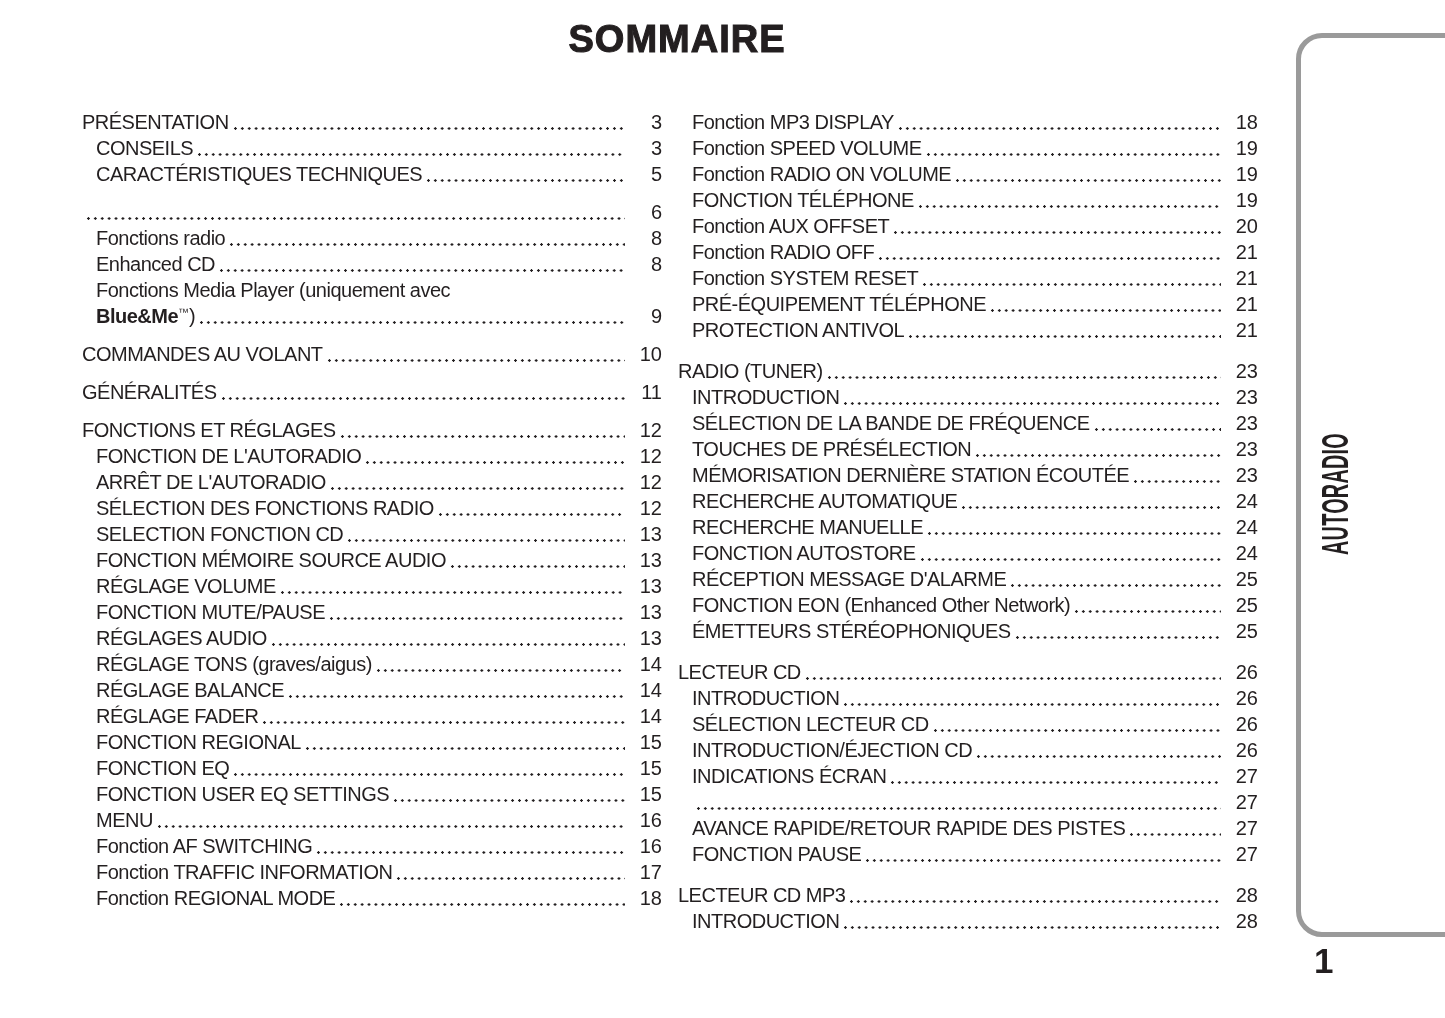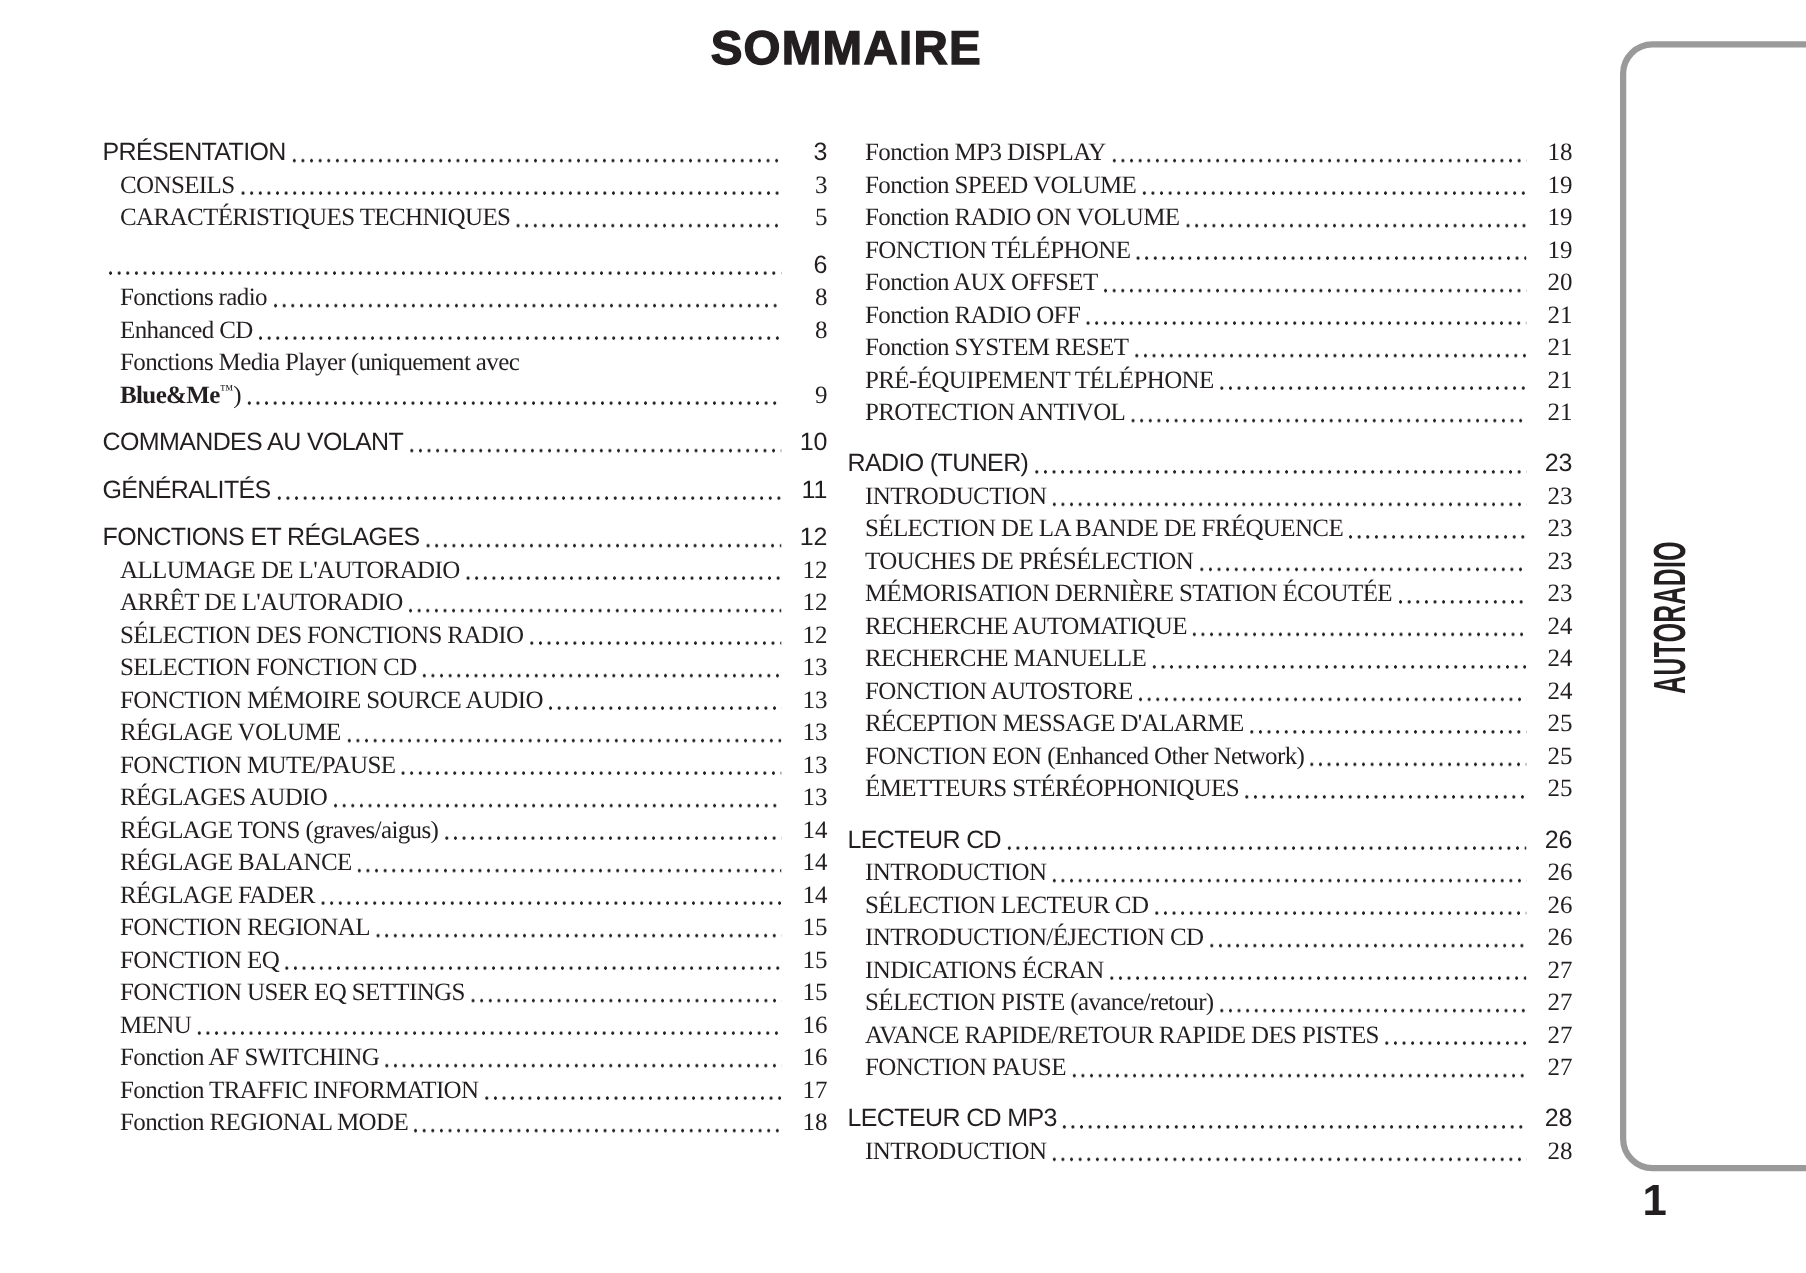--- a/index.html
+++ b/index.html
@@ -37,21 +37,21 @@
   .col-right .group + .group { margin-top: 15px; }
   .row {
     display: flex;
     align-items: flex-end;
     height: 26px;
     font-size: 20px;
     letter-spacing: -0.5px;
     white-space: nowrap;
     overflow: hidden;
   }
-  .row.indent { padding-left: 14px; font-family: Liberation Serif, serif; }
+  .row.indent { padding-left: 14px; }
   .txt { flex: 0 0 auto; }
   .bold { font-weight: bold; }
   sup { font-size: 11px; letter-spacing: 0; vertical-align: 7px; }
   .leader {
     flex: 1 1 auto;
     min-width: 6px;
     height: 3px;
     margin: 0 7px 4px 3px;
     background-image: radial-gradient(circle, #231f20 1.1px, rgba(0,0,0,0) 1.45px);
     background-size: 6.9px 3px;
@@ -156,21 +156,21 @@
             <span class="num">11</span>
           </div>
         </div>
         <div class="group">
           <div class="row">
             <span class="txt">FONCTIONS ET RÉGLAGES</span>
             <span class="leader"></span>
             <span class="num">12</span>
           </div>
           <div class="row indent">
-            <span class="txt">ALLUMAGE DE L'AUTORADIO</span>
+            <span class="txt">FONCTION DE L'AUTORADIO</span>
             <span class="leader"></span>
             <span class="num">12</span>
           </div>
           <div class="row indent">
             <span class="txt">ARRÊT DE L'AUTORADIO</span>
             <span class="leader"></span>
             <span class="num">12</span>
           </div>
           <div class="row indent">
             <span class="txt">SÉLECTION DES FONCTIONS RADIO</span>
@@ -379,21 +379,20 @@
             <span class="txt">INTRODUCTION/ÉJECTION CD</span>
             <span class="leader"></span>
             <span class="num">26</span>
           </div>
           <div class="row indent">
             <span class="txt">INDICATIONS ÉCRAN</span>
             <span class="leader"></span>
             <span class="num">27</span>
           </div>
           <div class="row indent">
-            <span class="txt">SÉLECTION PISTE (avance/retour)</span>
             <span class="leader"></span>
             <span class="num">27</span>
           </div>
           <div class="row indent">
             <span class="txt">AVANCE RAPIDE/RETOUR RAPIDE DES PISTES</span>
             <span class="leader"></span>
             <span class="num">27</span>
           </div>
           <div class="row indent">
             <span class="txt">FONCTION PAUSE</span>

